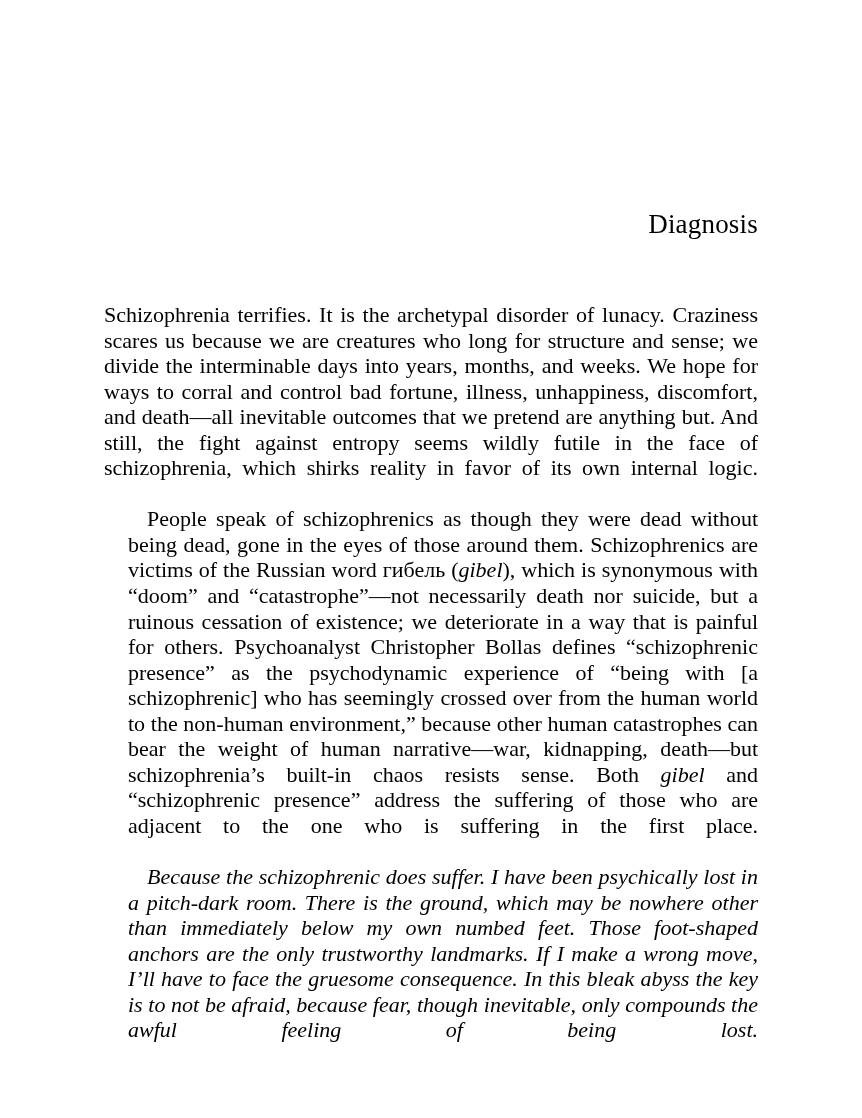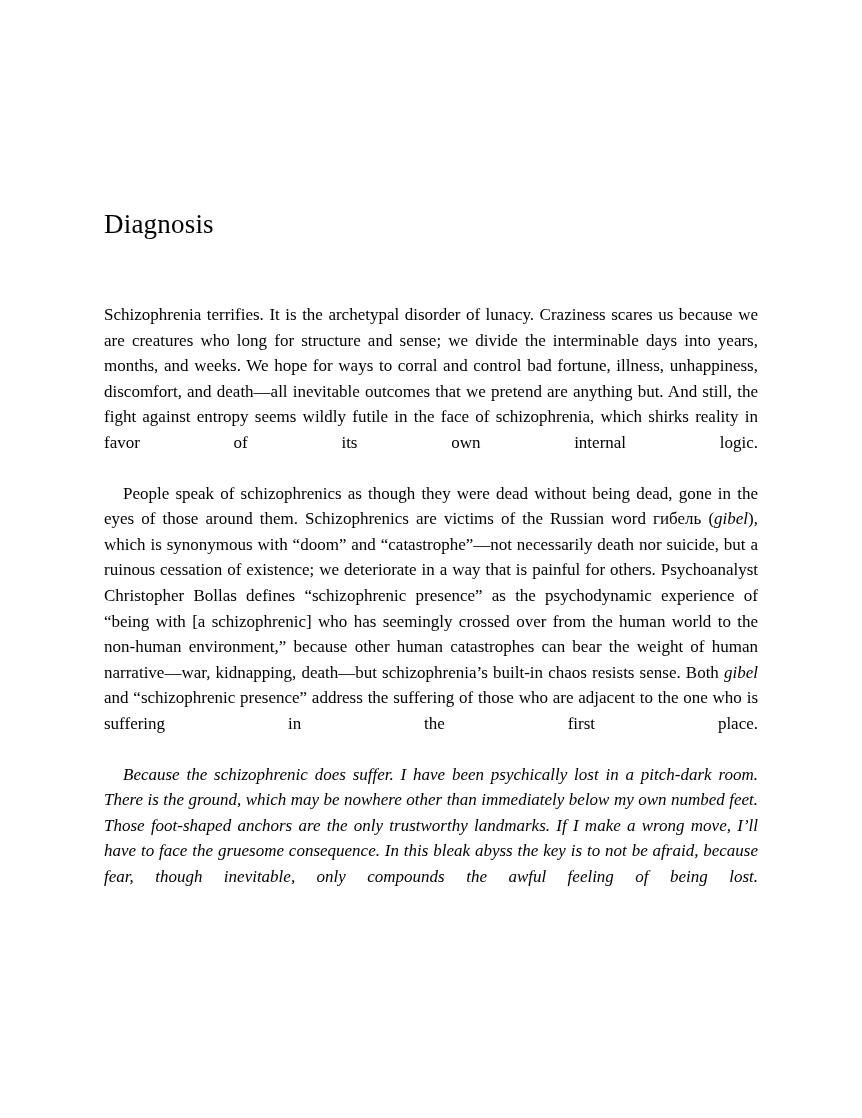--- a/index.html
+++ b/index.html
@@ -18,47 +18,48 @@
     font-family: "Liberation Serif", "DejaVu Serif", serif;
     color: #000000;
     -webkit-font-smoothing: antialiased;
   }
 
   .chapter-title {
     position: absolute;
     top: 208px;
     left: 104px;
     width: 654px;
-    text-align: left;
+    text-align: right;
     font-size: 27px;
     line-height: 32px;
     font-weight: normal;
     letter-spacing: 0.2px;
     margin: 0;
   }
 
   .body-block {
     position: absolute;
     top: 302px;
     left: 104px;
     width: 654px;
-    font-size: 17px;
+    font-size: 22px;
     line-height: 25.55px;
     text-align: justify;
     text-justify: inter-word;
     hyphens: none;
   }
 
   .body-block p {
     margin: 0;
     text-indent: 0;
   }
 
   .body-block p.indented {
     text-indent: 19px;
+    margin-left: 24px;
   }
 
   .body-block p:last-child {
     text-align: justify;
     font-style: italic;
   }
 
   
   .body-block p::after {
     content: "";

